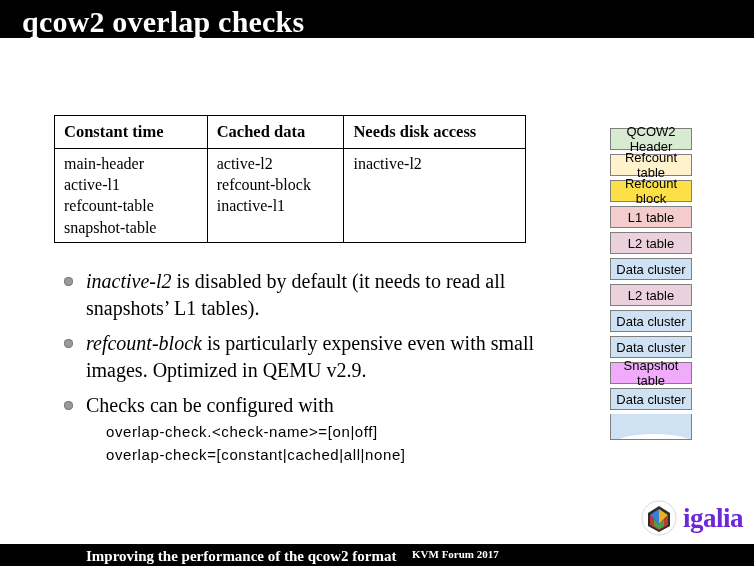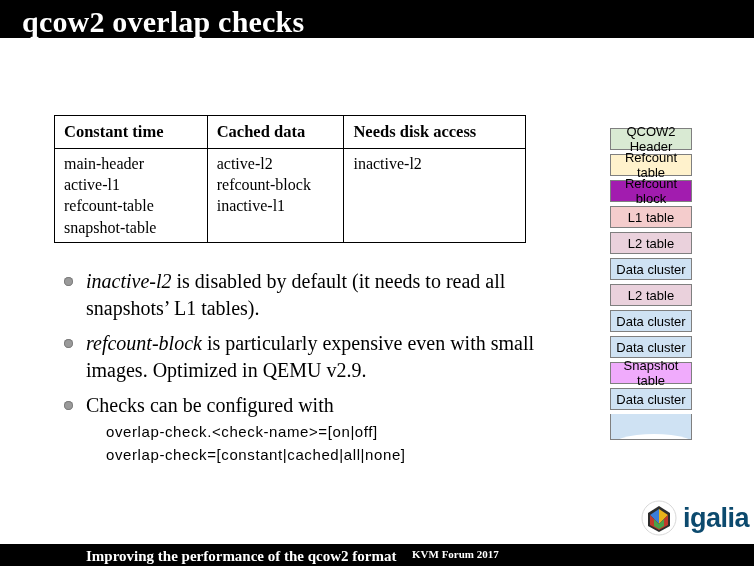--- a/index.html
+++ b/index.html
@@ -156,24 +156,24 @@
   }
   .logo .mark {
     position: absolute;
     left: 0; top: 0;
     width: 36px; height: 36px;
   }
   .logo .wordmark {
     position: absolute;
     left: 42px;
     top: 3px;
-    font-family: Liberation Sans, sans-serif;
+    font-family: Liberation Serif, serif;
     font-size: 27px;
     font-weight: bold;
-    color: #0c4a6e;
+    color: #6d28d9;
     letter-spacing: -0.5px;
   }
 
   
   .footer {
     position: absolute;
     left: 0;
     bottom: 0;
     width: 754px;
     height: 22px;
@@ -259,21 +259,21 @@
     <span>Checks can be configured with</span>
     <span class="mono">overlap-check.&lt;check-name&gt;=[on|off]</span>
     <span class="mono">overlap-check=[constant|cached|all|none]</span>
   </div>
 
 </div>
 
 <div class="diagram">
   <div class="blk" style="background:#d9ead3">QCOW2 Header</div>
   <div class="blk" style="background:#fff2cc">Refcount table</div>
-  <div class="blk" style="background:#a21caf">Refcount block</div>
+  <div class="blk" style="background:#fde047">Refcount block</div>
   <div class="blk" style="background:#f4cccc">L1 table</div>
   <div class="blk" style="background:#ead1dc">L2 table</div>
   <div class="blk" style="background:#cfe2f3">Data cluster</div>
   <div class="blk" style="background:#ead1dc">L2 table</div>
   <div class="blk" style="background:#cfe2f3">Data cluster</div>
   <div class="blk" style="background:#cfe2f3">Data cluster</div>
   <div class="blk" style="background:#f0abfc">Snapshot table</div>
   <div class="blk" style="background:#cfe2f3">Data cluster</div>
   <div class="tail"></div>
 </div>

